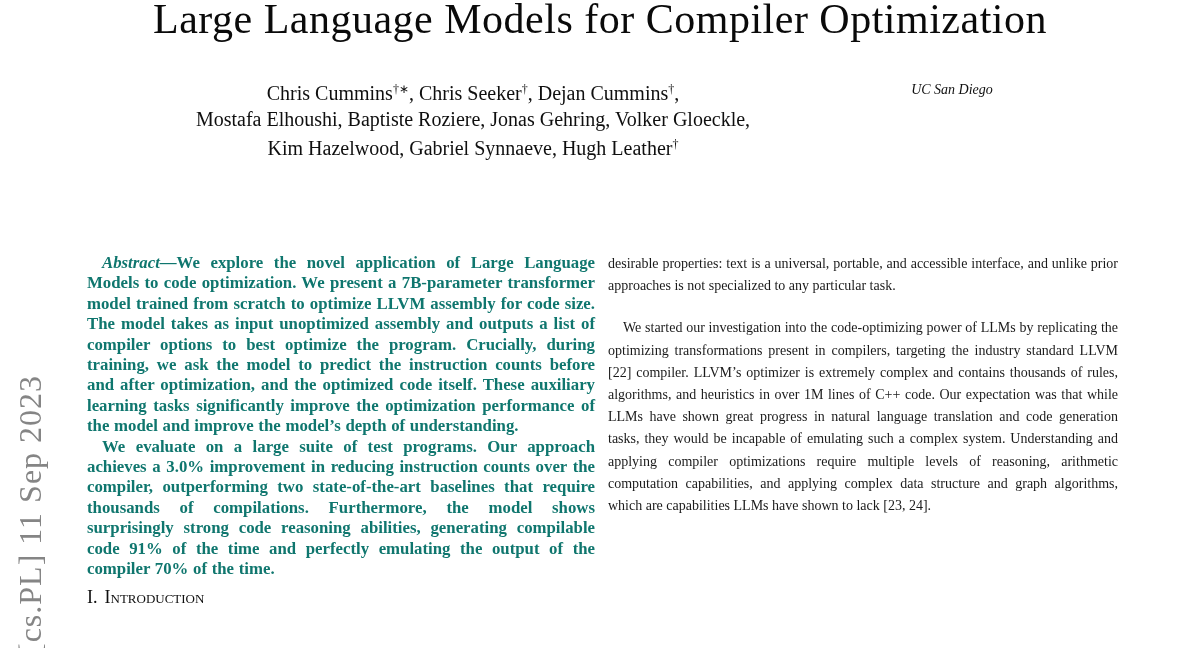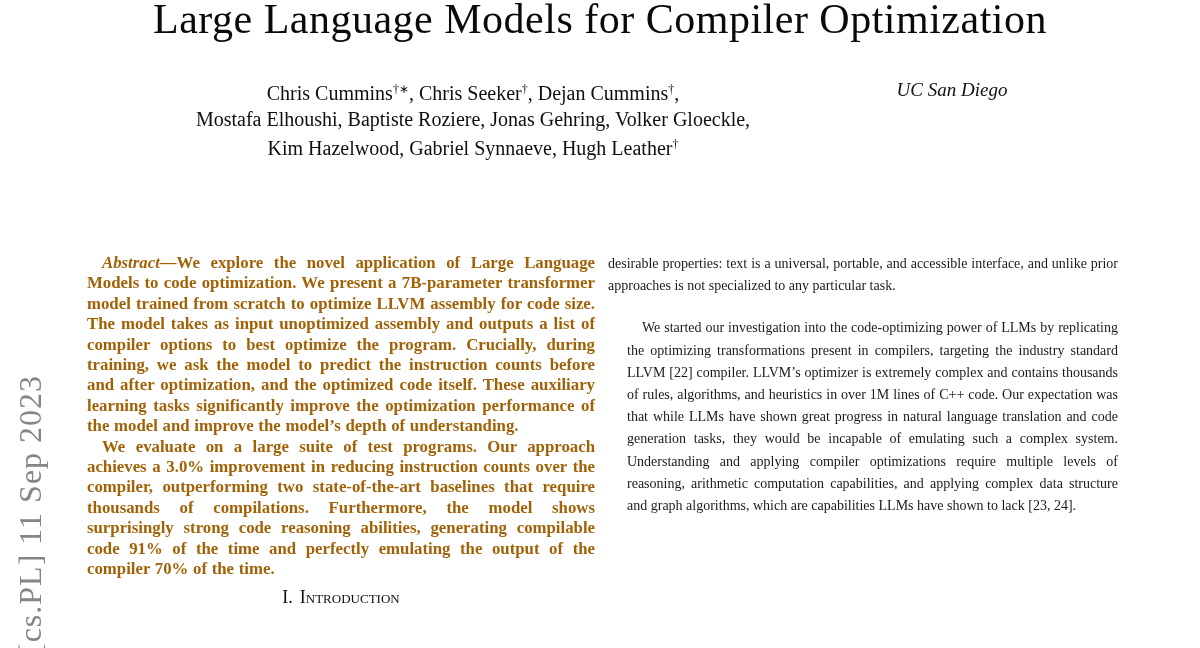--- a/index.html
+++ b/index.html
@@ -40,64 +40,63 @@
     font-weight: 400;
     line-height: 46px;
     letter-spacing: 0.5px;
     color: #0a0a0a;
   }
 
   
   .author-group { position: absolute; text-align: center; font-size: 20px; line-height: 25.5px; color: #0f0f0f; }
   .author-group-main { top: 77px; left: 140px; width: 666px; }
   .author-group-right { top: 77px; left: 830px; width: 244px; }
-  .affiliation { font-style: italic; font-size: 19px; }
+  .affiliation { font-style: italic; font-size: 14px; }
   .sup { font-size: 12px; vertical-align: 7px; letter-spacing: 0; }
 
   
   .columns {
     position: absolute;
     top: 253px;
     left: 87px;
     width: 1031px;
     display: flex;
     gap: 13px;
   }
   .col { text-align: justify; }
   .col-left { width: 508px; }
   .col-right { width: 510px; }
 
   p { margin: 0; }
   .abstract-par {
     font-size: 16.8px;
     font-weight: 700;
     line-height: 20.4px;
-    color: #a16207;
+    color: #0f766e;
     word-spacing: 0.5px;
   }
   .abstract-label { font-style: italic; font-weight: 700; }
   .indent { text-indent: 15px; }
 
   .section-heading {
     margin-top: 7px;
-    text-align: center;
     font-size: 18px;
     font-weight: 400;
     font-variant: small-caps;
     color: #0f0f0f;
   }
   .section-heading .sec-num { margin-right: 7px; }
 
   .body-par {
     font-size: 14px;
     font-weight: 400;
     line-height: 22.2px;
     color: #1a1a1a;
   }
-  .par-gap { margin-top: 20px; margin-left: 19px; }
+  .par-gap { margin-top: 20px; }
 </style>
 </head>
 <body>
 
 <div class="page">
 
   <div class="arxiv-stamp">[cs.PL] 11 Sep 2023</div>
 
   <h1 class="title">Large Language Models for Compiler Optimization</h1>
 

